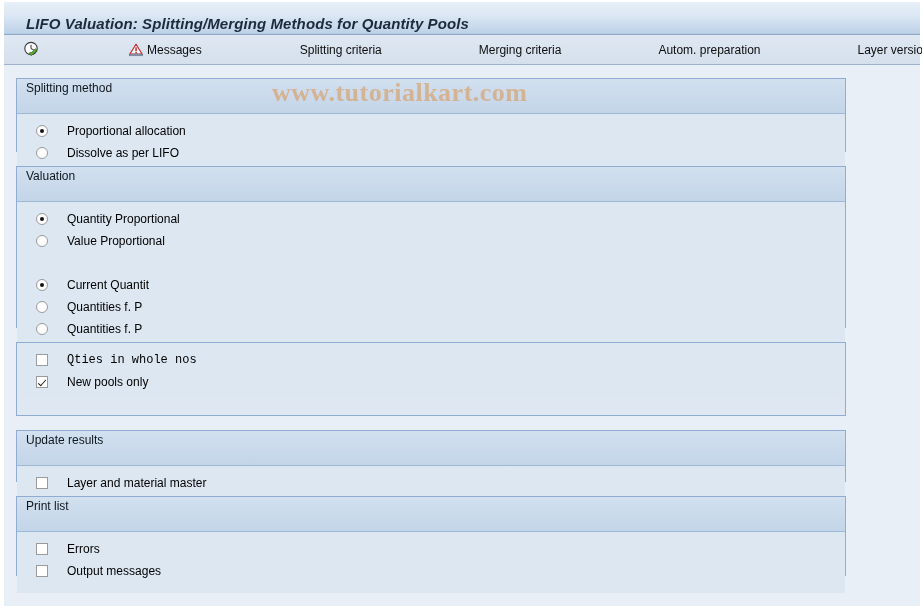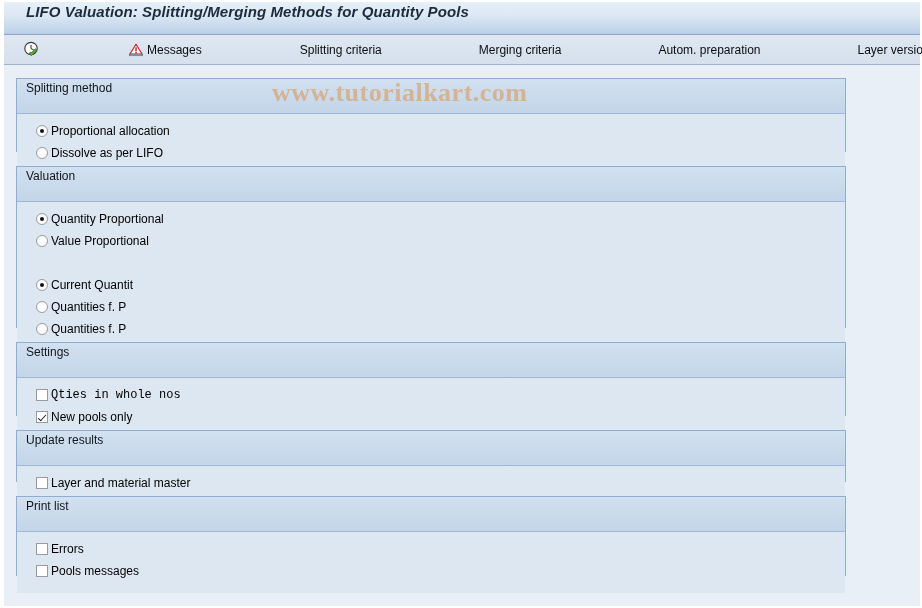--- a/index.html
+++ b/index.html
@@ -38,21 +38,21 @@
     top: 0;
     right: 0;
     height: 33px;
     background: linear-gradient(to bottom, #e8f0f8 0%, #dce8f4 40%, #bed2e8 97%, #a9c2dd 100%);
     border-bottom: 1px solid #8fa9c6;
     box-sizing: border-box;
   }
   .titlebar-text {
     position: absolute;
     left: 22px;
-    top: 1px;
+    top: 13px;
     font-size: 15px;
     font-weight: bold;
     font-style: italic;
     color: #1c2b3c;
     letter-spacing: 0.1px;
     white-space: nowrap;
   }
 
   
   .toolbar {
@@ -153,21 +153,21 @@
     left: 19px;
     display: flex;
     align-items: center;
     height: 16px;
     cursor: pointer;
     white-space: nowrap;
   }
   .opt-label {
     font-size: 12px;
     color: #000000;
-    margin-left: 3px;
+    margin-left: 19px;
     line-height: 15px;
   }
 
   
   .radio {
     width: 12px;
     height: 12px;
     border-radius: 50%;
     background: #ffffff;
     border: 1px solid #9a9a9a;
@@ -307,21 +307,20 @@
           <span class="opt-label">Quantities f. P</span>
         </div>
         <div class="opt-row" style="top:119px;">
           <span class="radio"></span>
           <span class="opt-label">Quantities f. P</span>
         </div>
       </div>
     </div>
 
     <div class="panel" style="top:276px;height:74px;">
-      <div class="panel-header">Settings</div>
       <div class="panel-body" style="height:55px;">
         <div class="opt-row" style="top:9px;font-family:Liberation Mono, monospace;">
           <span class="checkbox"></span>
           <span class="opt-label">Qties in whole nos</span>
         </div>
         <div class="opt-row" style="top:31px;">
           <span class="checkbox on"></span>
           <span class="opt-label">New pools only</span>
         </div>
       </div>
@@ -339,19 +338,19 @@
 
     <div class="panel" style="top:430px;height:80px;">
       <div class="panel-header">Print list</div>
       <div class="panel-body" style="height:61px;">
         <div class="opt-row" style="top:9px;">
           <span class="checkbox"></span>
           <span class="opt-label">Errors</span>
         </div>
         <div class="opt-row" style="top:31px;">
           <span class="checkbox"></span>
-          <span class="opt-label">Pools messages</span>
+          <span class="opt-label">Output messages</span>
         </div>
       </div>
     </div>
 
   </div>
 </div>
 
 </body></html>

